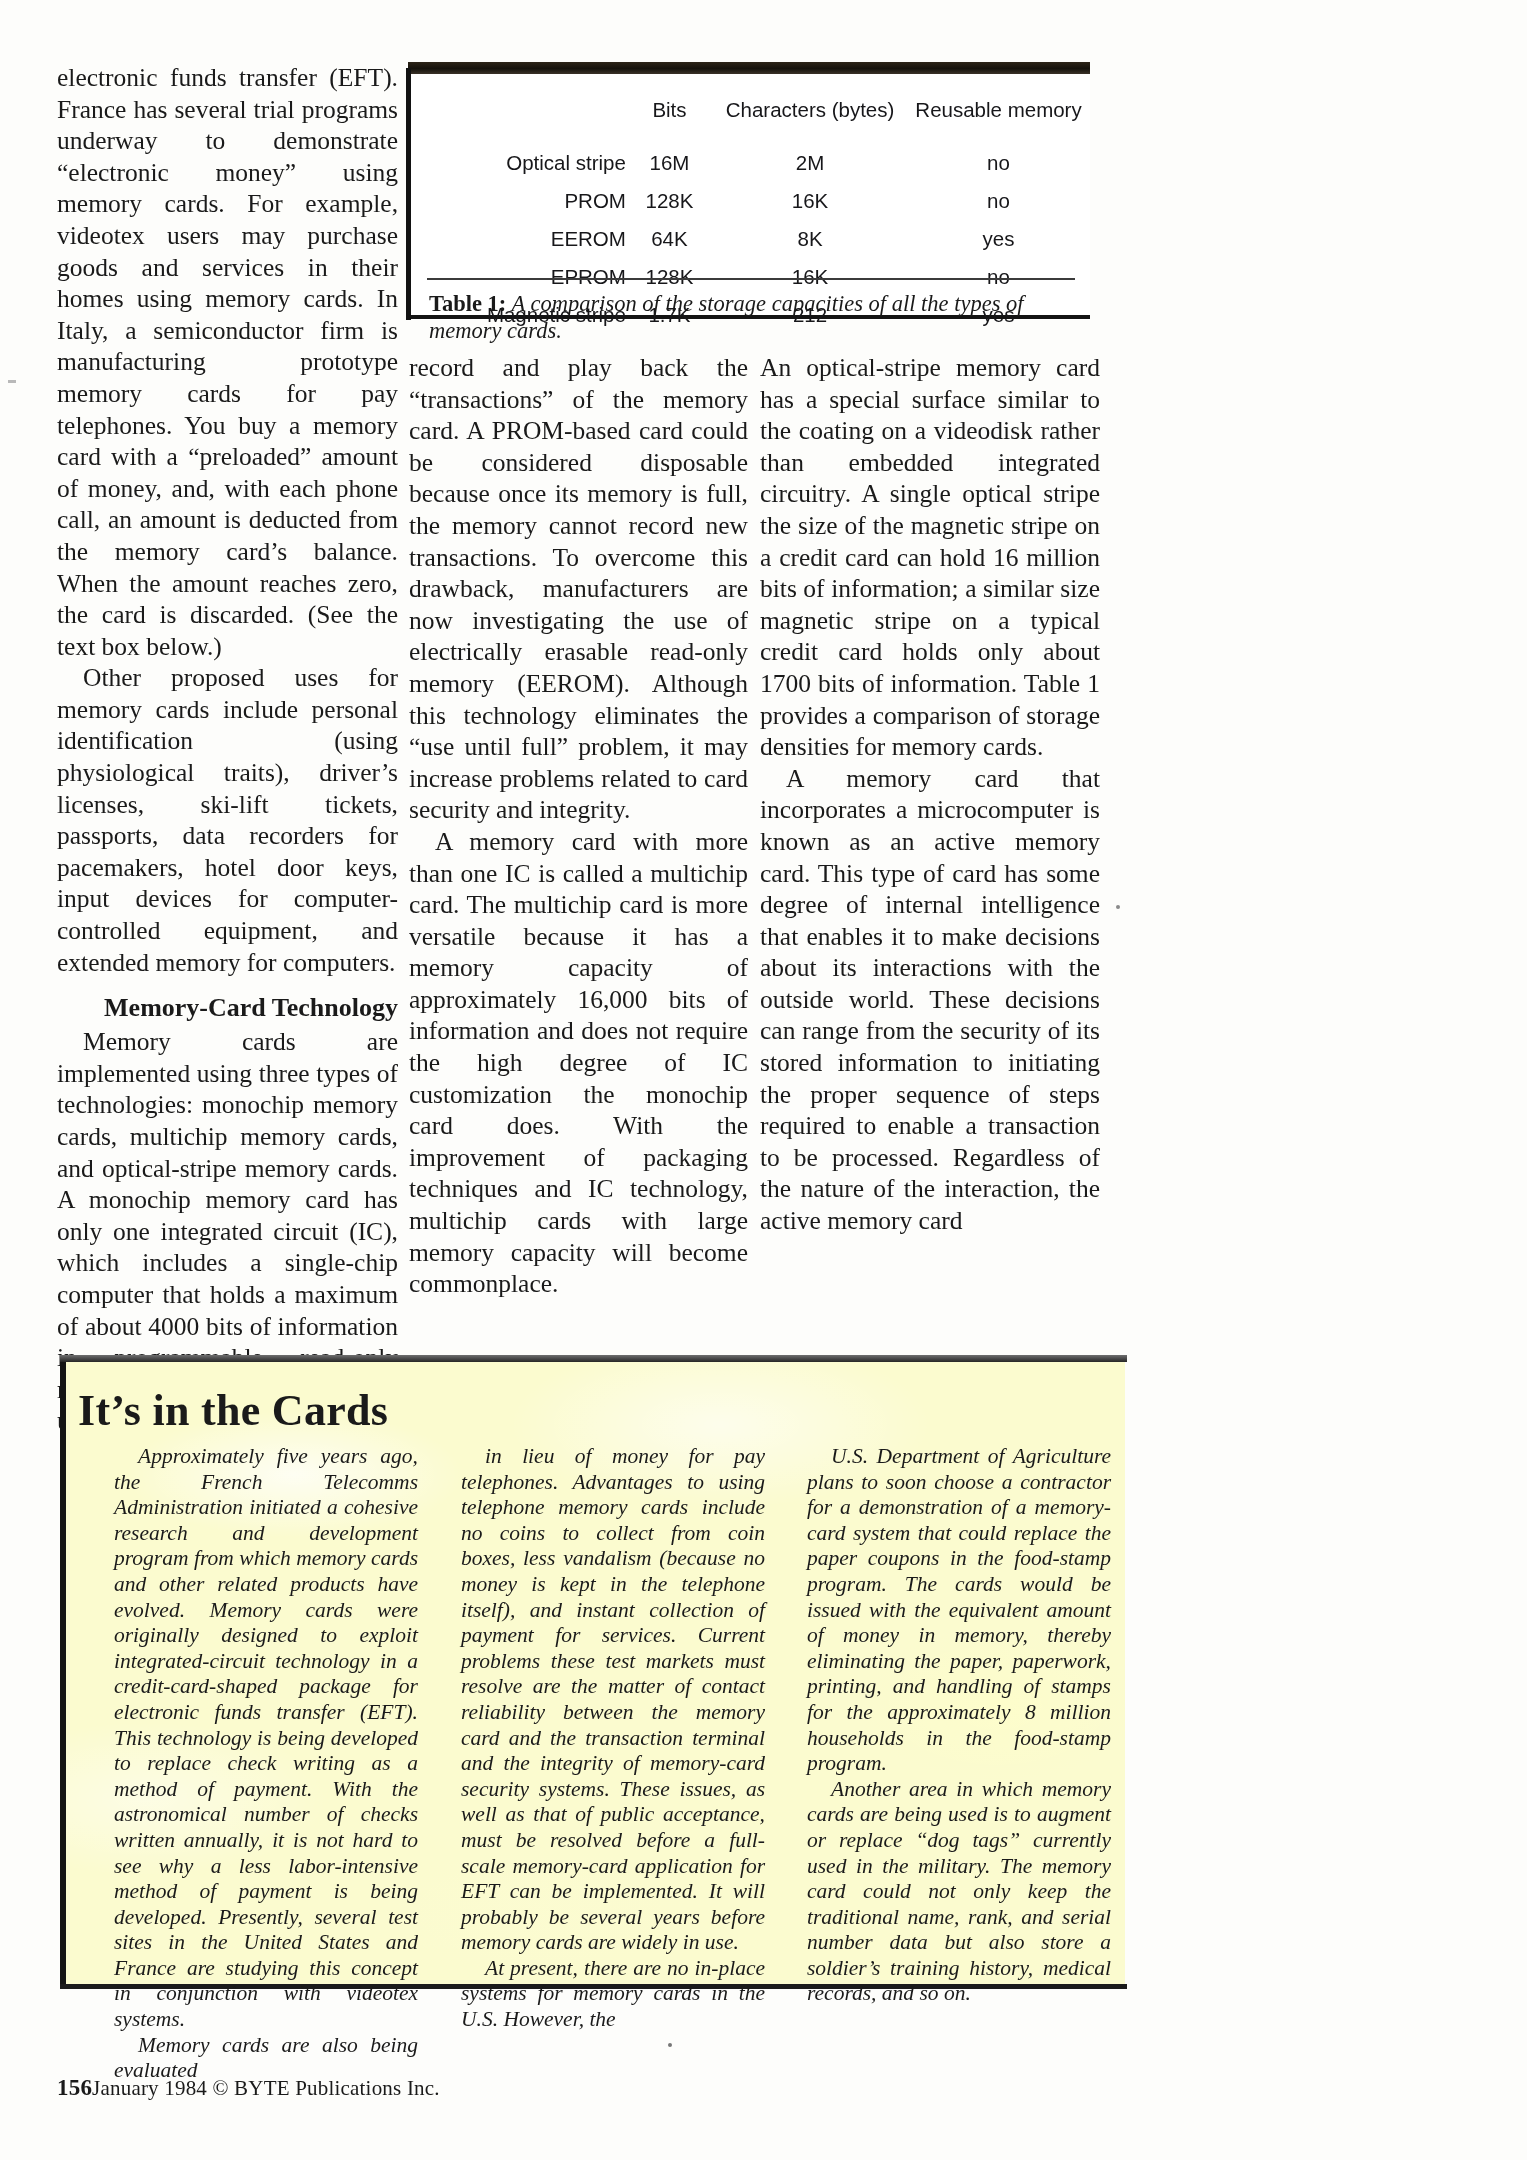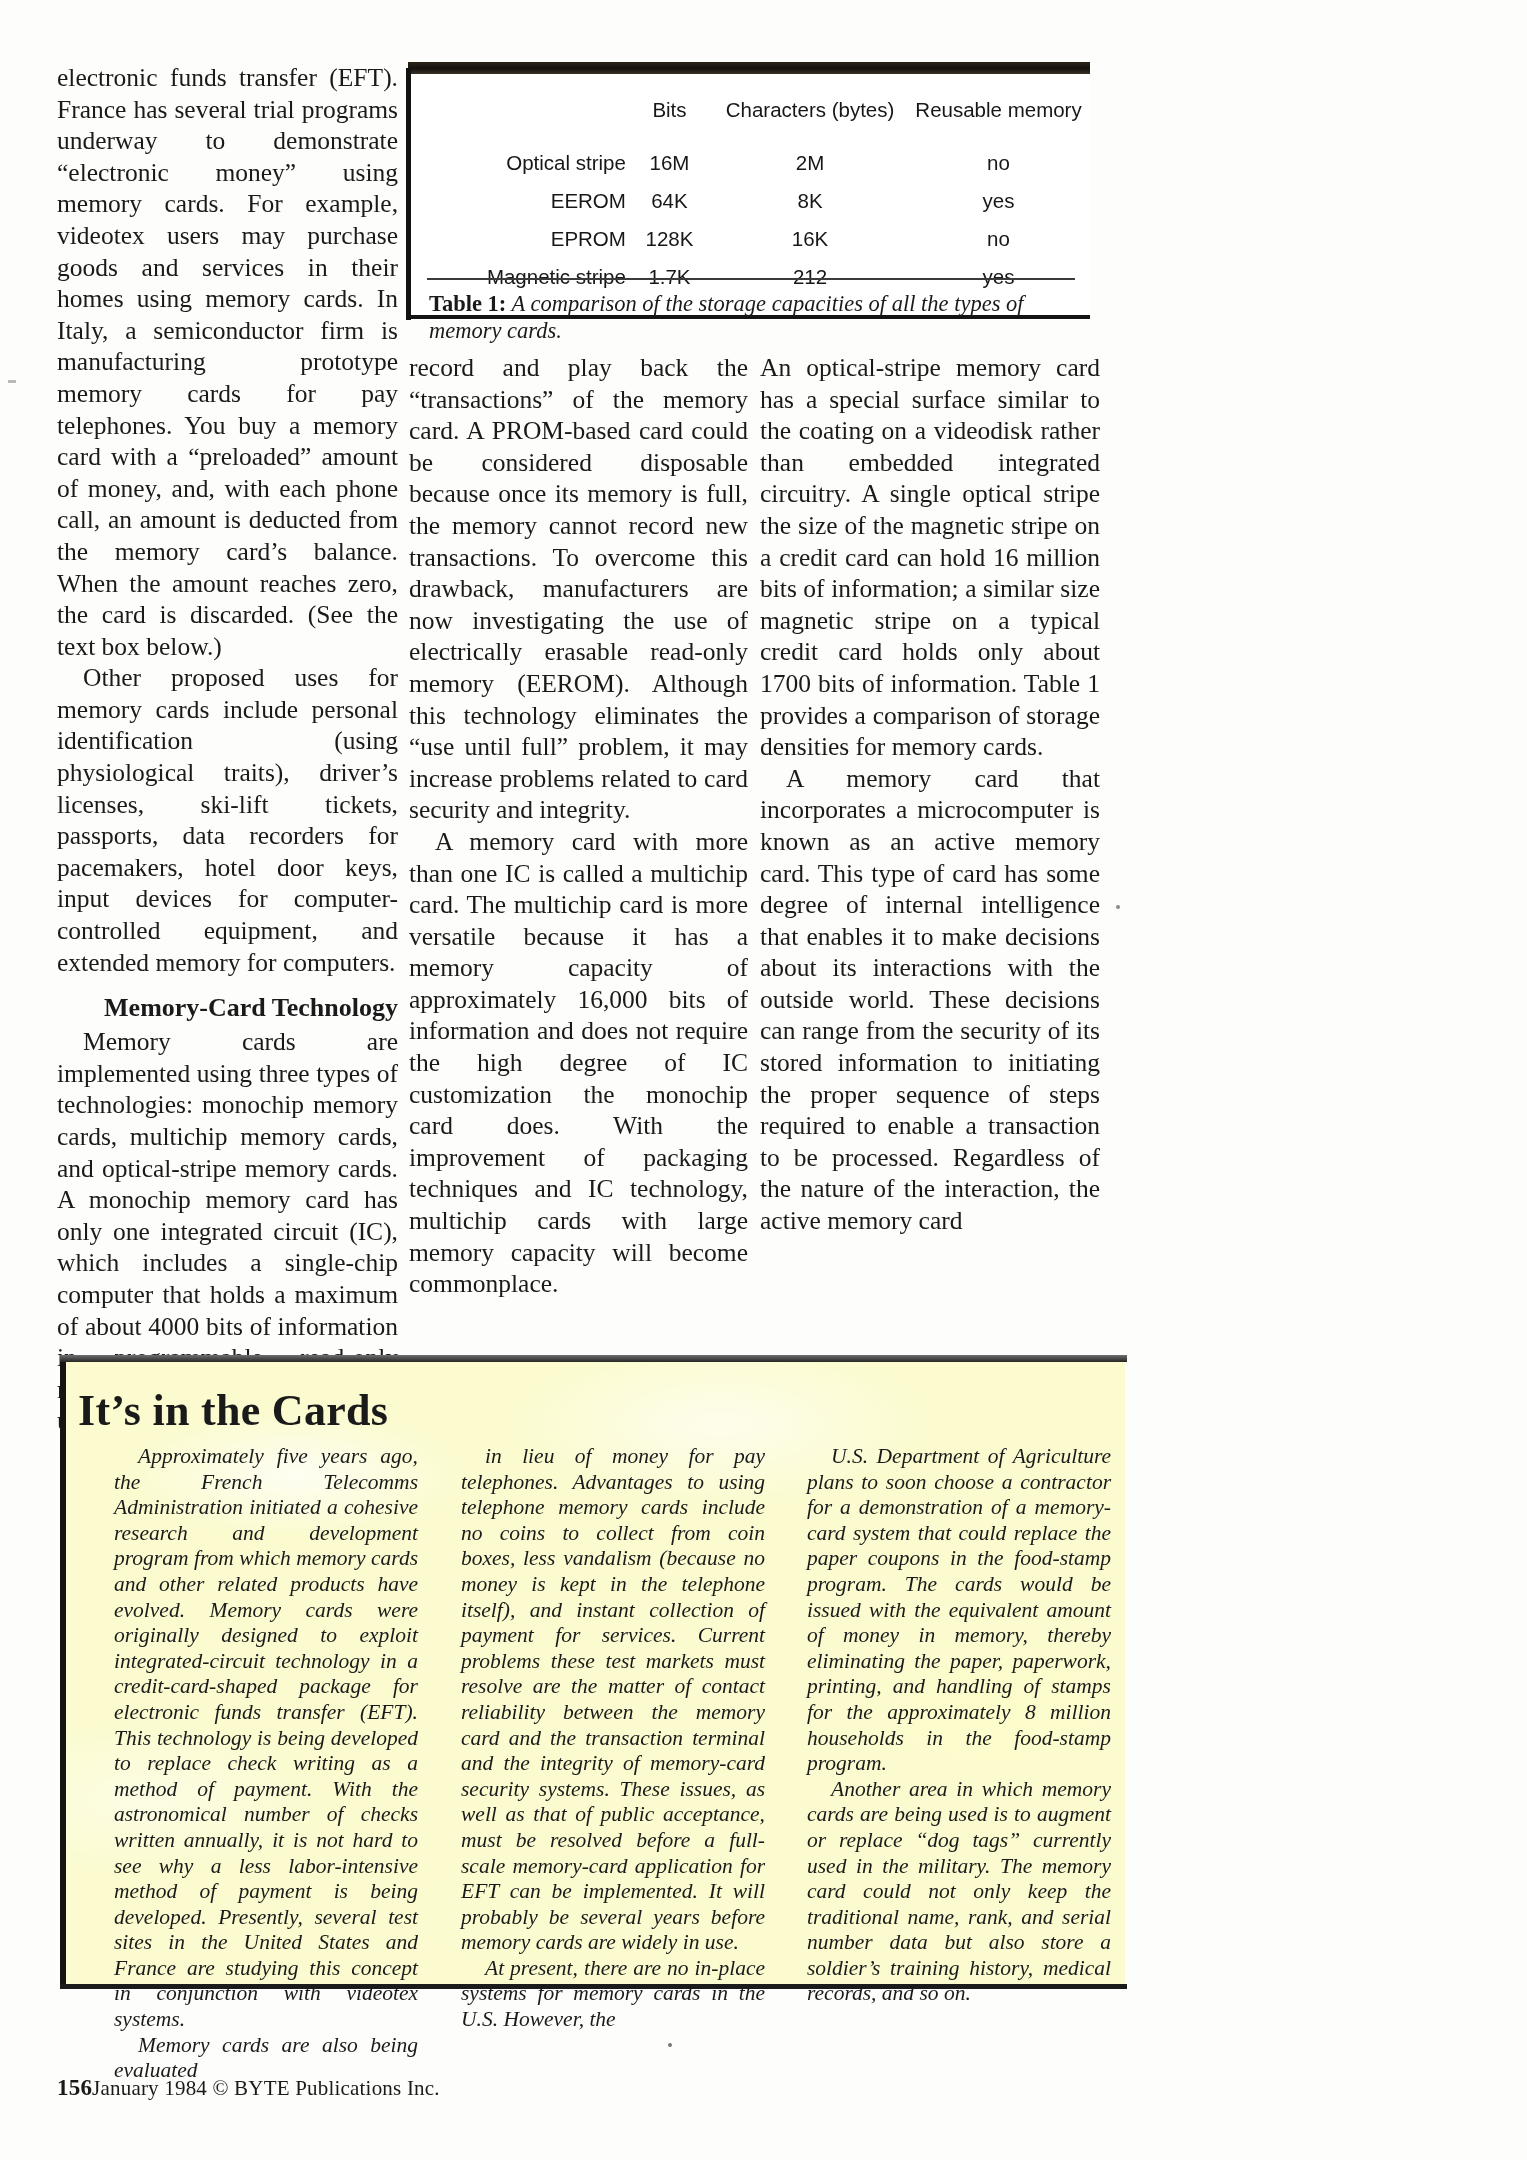--- a/index.html
+++ b/index.html
@@ -268,20 +268,26 @@
           </tr>
         </thead>
         <tbody>
           <tr>
             <td class="c-name">Optical stripe</td>
             <td class="c-bits">16M</td>
             <td class="c-chars">2M</td>
             <td class="c-reuse">no</td>
           </tr>
           <tr>
+            <td class="c-name">PROM</td>
+            <td class="c-bits">128K</td>
+            <td class="c-chars">16K</td>
+            <td class="c-reuse">no</td>
+          </tr>
+          <tr>
             <td class="c-name">EEROM</td>
             <td class="c-bits">64K</td>
             <td class="c-chars">8K</td>
             <td class="c-reuse">yes</td>
           </tr>
           <tr>
             <td class="c-name">EPROM</td>
             <td class="c-bits">128K</td>
             <td class="c-chars">16K</td>
             <td class="c-reuse">no</td>

